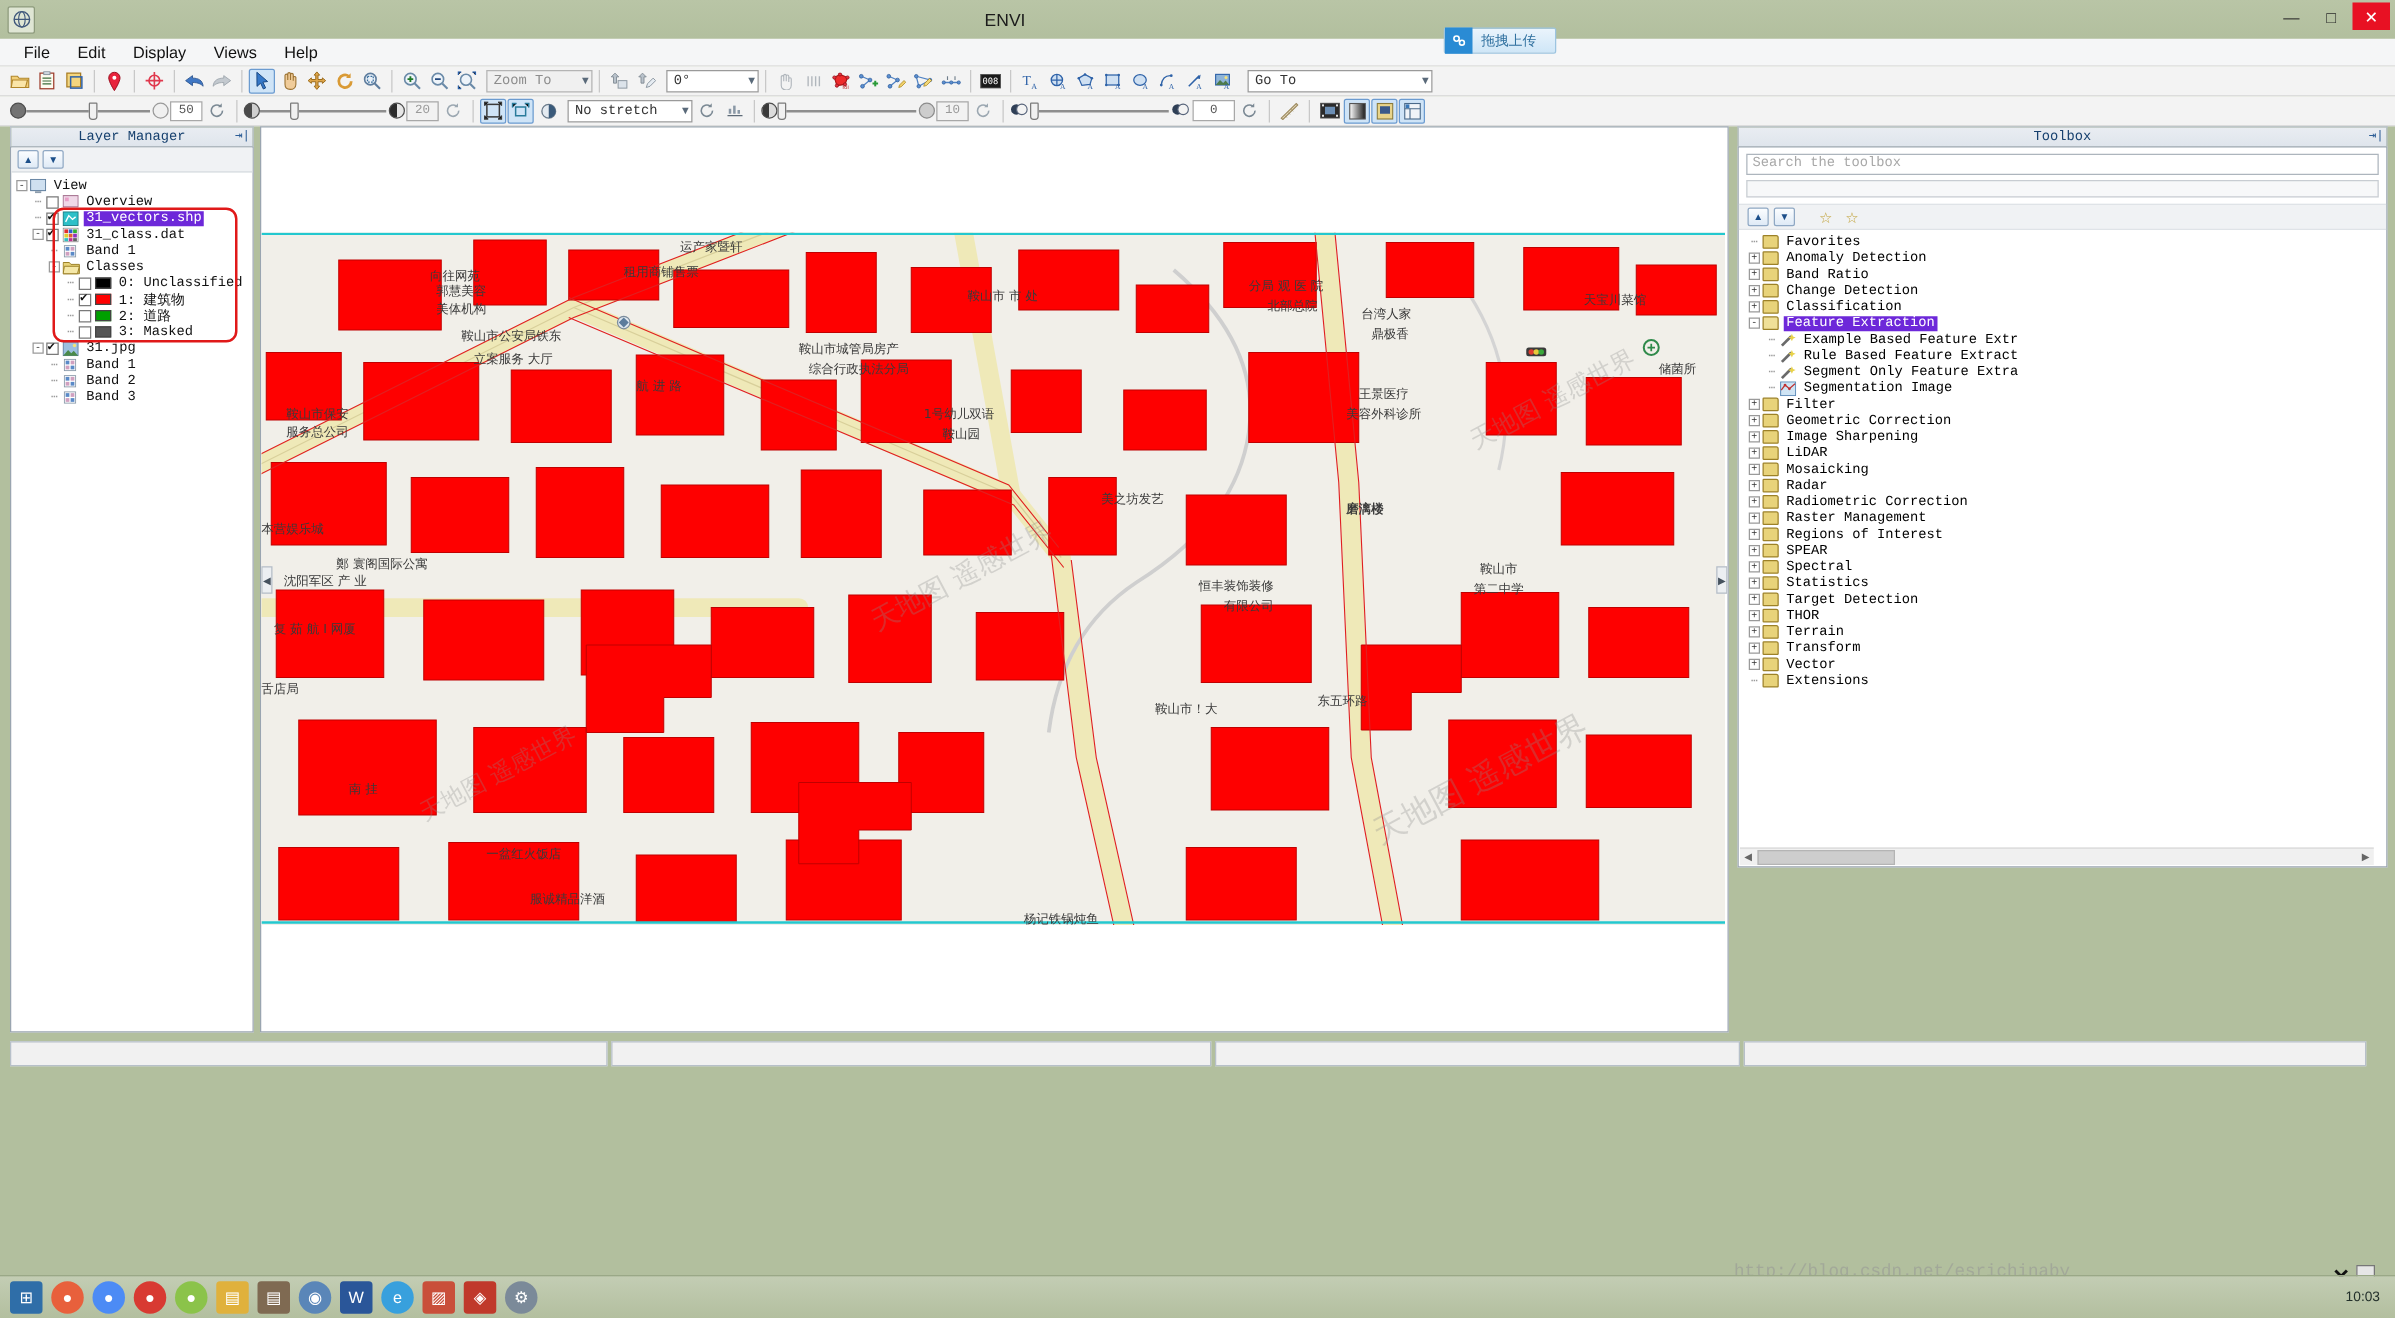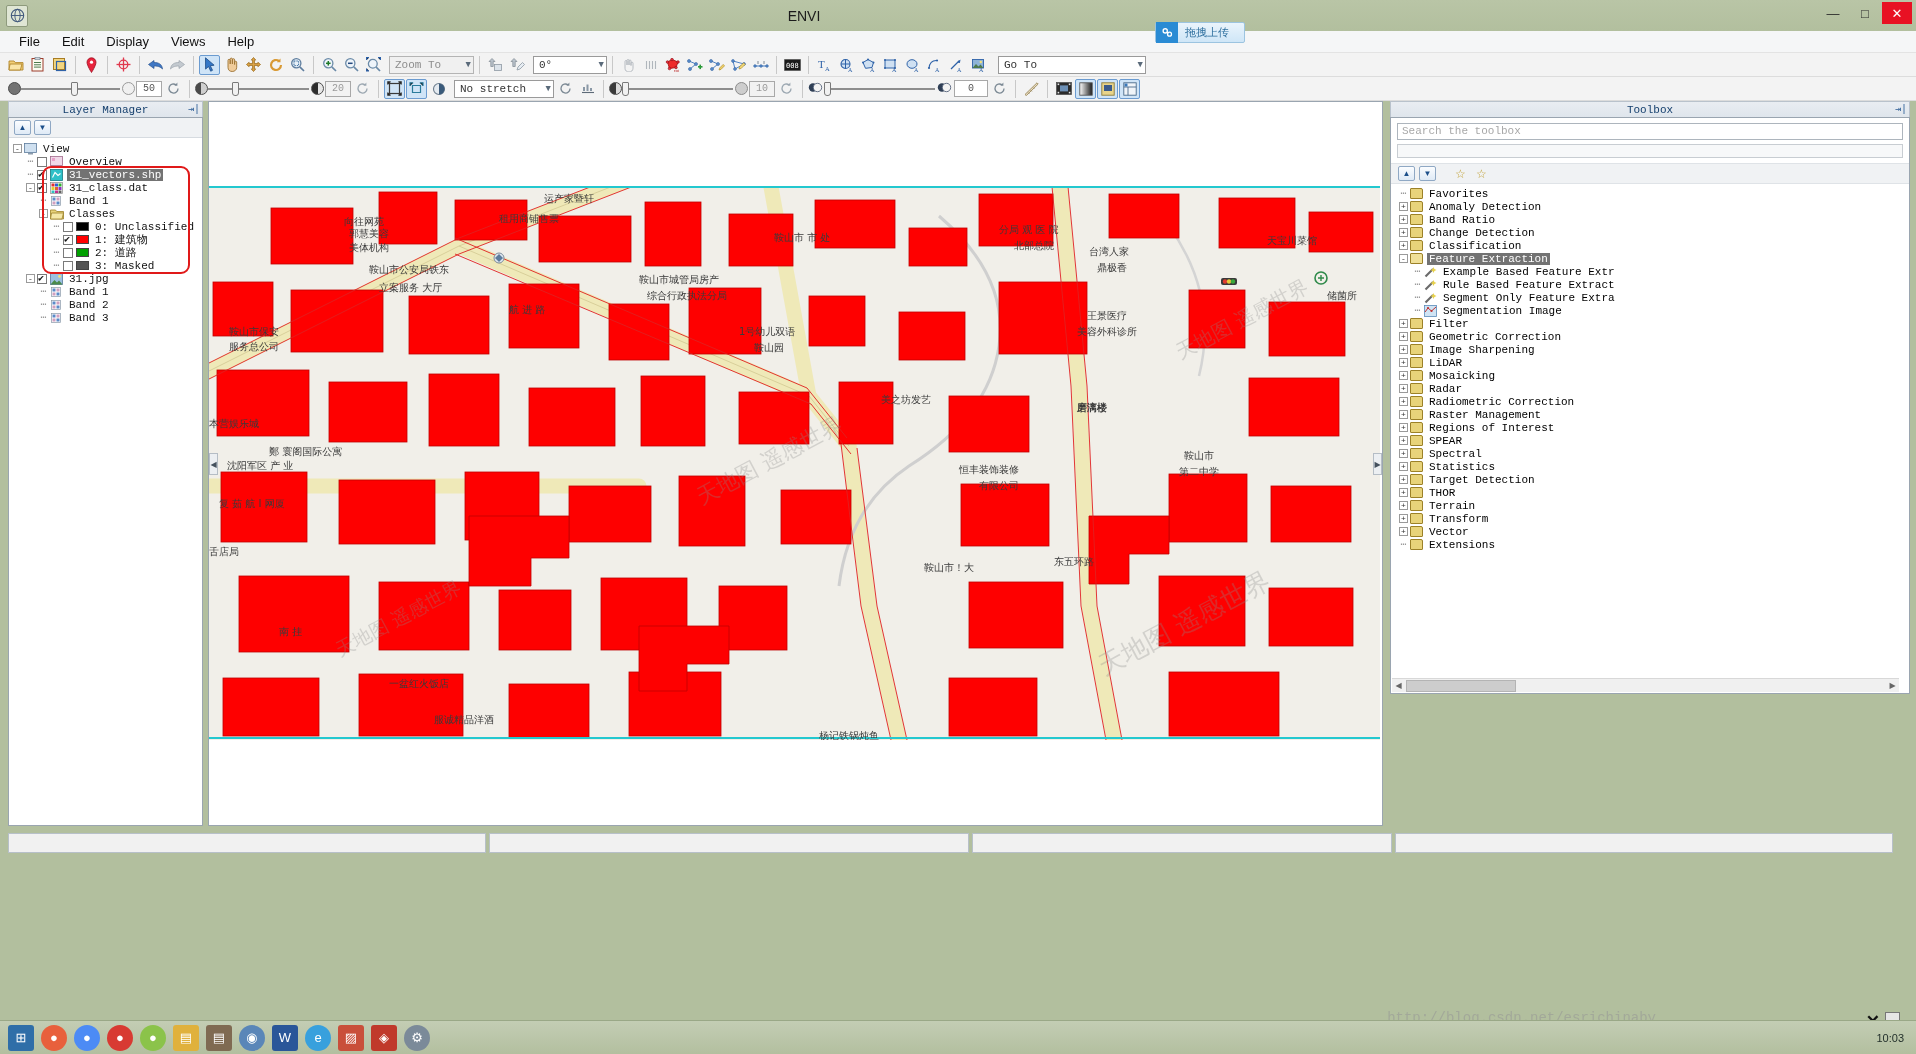--- a/index.html
+++ b/index.html
@@ -123,21 +123,21 @@
   .dots { width:9px; margin-right:2px; flex:0 0 auto; text-align:center; color:#9a9a9a; font-size:9px;}
   .cbx {
     width:10px; height:10px; border:1px solid #7a7a7a; background:#fff;
     margin-right:3px; flex:0 0 auto; position:relative;
   }
   .cbx.on::after {
     content:"✔"; position:absolute; left:0px; top:-3px; font-size:10px; color:#111;
   }
   .licon { width:13px; height:12px; margin-right:4px; flex:0 0 auto; }
   .lbl { padding:0 2px; }
-  .lbl.sel { background:#737373; color:#fff; }
+  .lbl.sel { background:#6d28d9; color:#fff; }
   .swatch { width:13px; height:9px; border:1px solid #444; margin-right:4px; flex:0 0 auto; }
 
   #red-outline {
     position:absolute; left:33px; top:48px; width:148px; height:108px;
     border:2px solid #e01919; border-radius:9px; pointer-events:none;
   }
 
   #toolbox-panel { position:absolute; left:1390px; top:101px; width:520px; height:725px; }
   #toolbox-body { height:577px; background:#fff; border:1px solid #9aa5b0; overflow:hidden; position:relative;}
   #tb-search {
@@ -1027,21 +1027,21 @@
         <div class="map-label" style="left: 970px; top: 280px;">第二中学</div>
         <div class="map-label" style="left: 60px; top: 260px;">鄭 寰阁国际公寓</div>
         <div class="map-label" style="left: 750px; top: 278px;">恒丰装饰装修</div>
         <div class="map-label" style="left: 770px; top: 294px;">有限公司</div>
         <div class="map-label" style="left: 18px; top: 274px;">沈阳军区 产 业</div>
         <div class="map-label" style="left: 10px; top: 312px; text-align: center;">复 茹 航 I 网厦</div>
         <div class="map-label" style="left: 715px; top: 376px;">鞍山市！大</div>
         <div class="map-label" style="left: 0px; top: 360px;">舌店局</div>
         <div class="map-label" style="left: 70px; top: 440px;">南 挂</div>
         <div class="map-label" style="left: 180px; top: 492px;">一盆红火饭店</div>
-        <div class="map-label" style="left: 225px; top: 528px; font-family: Liberation Serif, serif;">服诚精品洋酒</div>
+        <div class="map-label" style="left: 215px; top: 528px; font-family: Liberation Serif, serif;">服诚精品洋酒</div>
         <div class="map-label" style="left: 610px; top: 544px;">杨记铁锅炖鱼</div>
         <div class="map-label" style="left: 300px; top: 118px;">航 进 路</div>
         <div class="map-label" style="left: 845px; top: 370px;">东五环路</div>
       </div>
   </div>
   <div class="side-arrow" style="left:0px; top:351px;">◀</div>
   <div class="side-arrow" style="right:0px; top:351px;">▶</div>
 </div>
 
 <div id="toolbox-panel">

